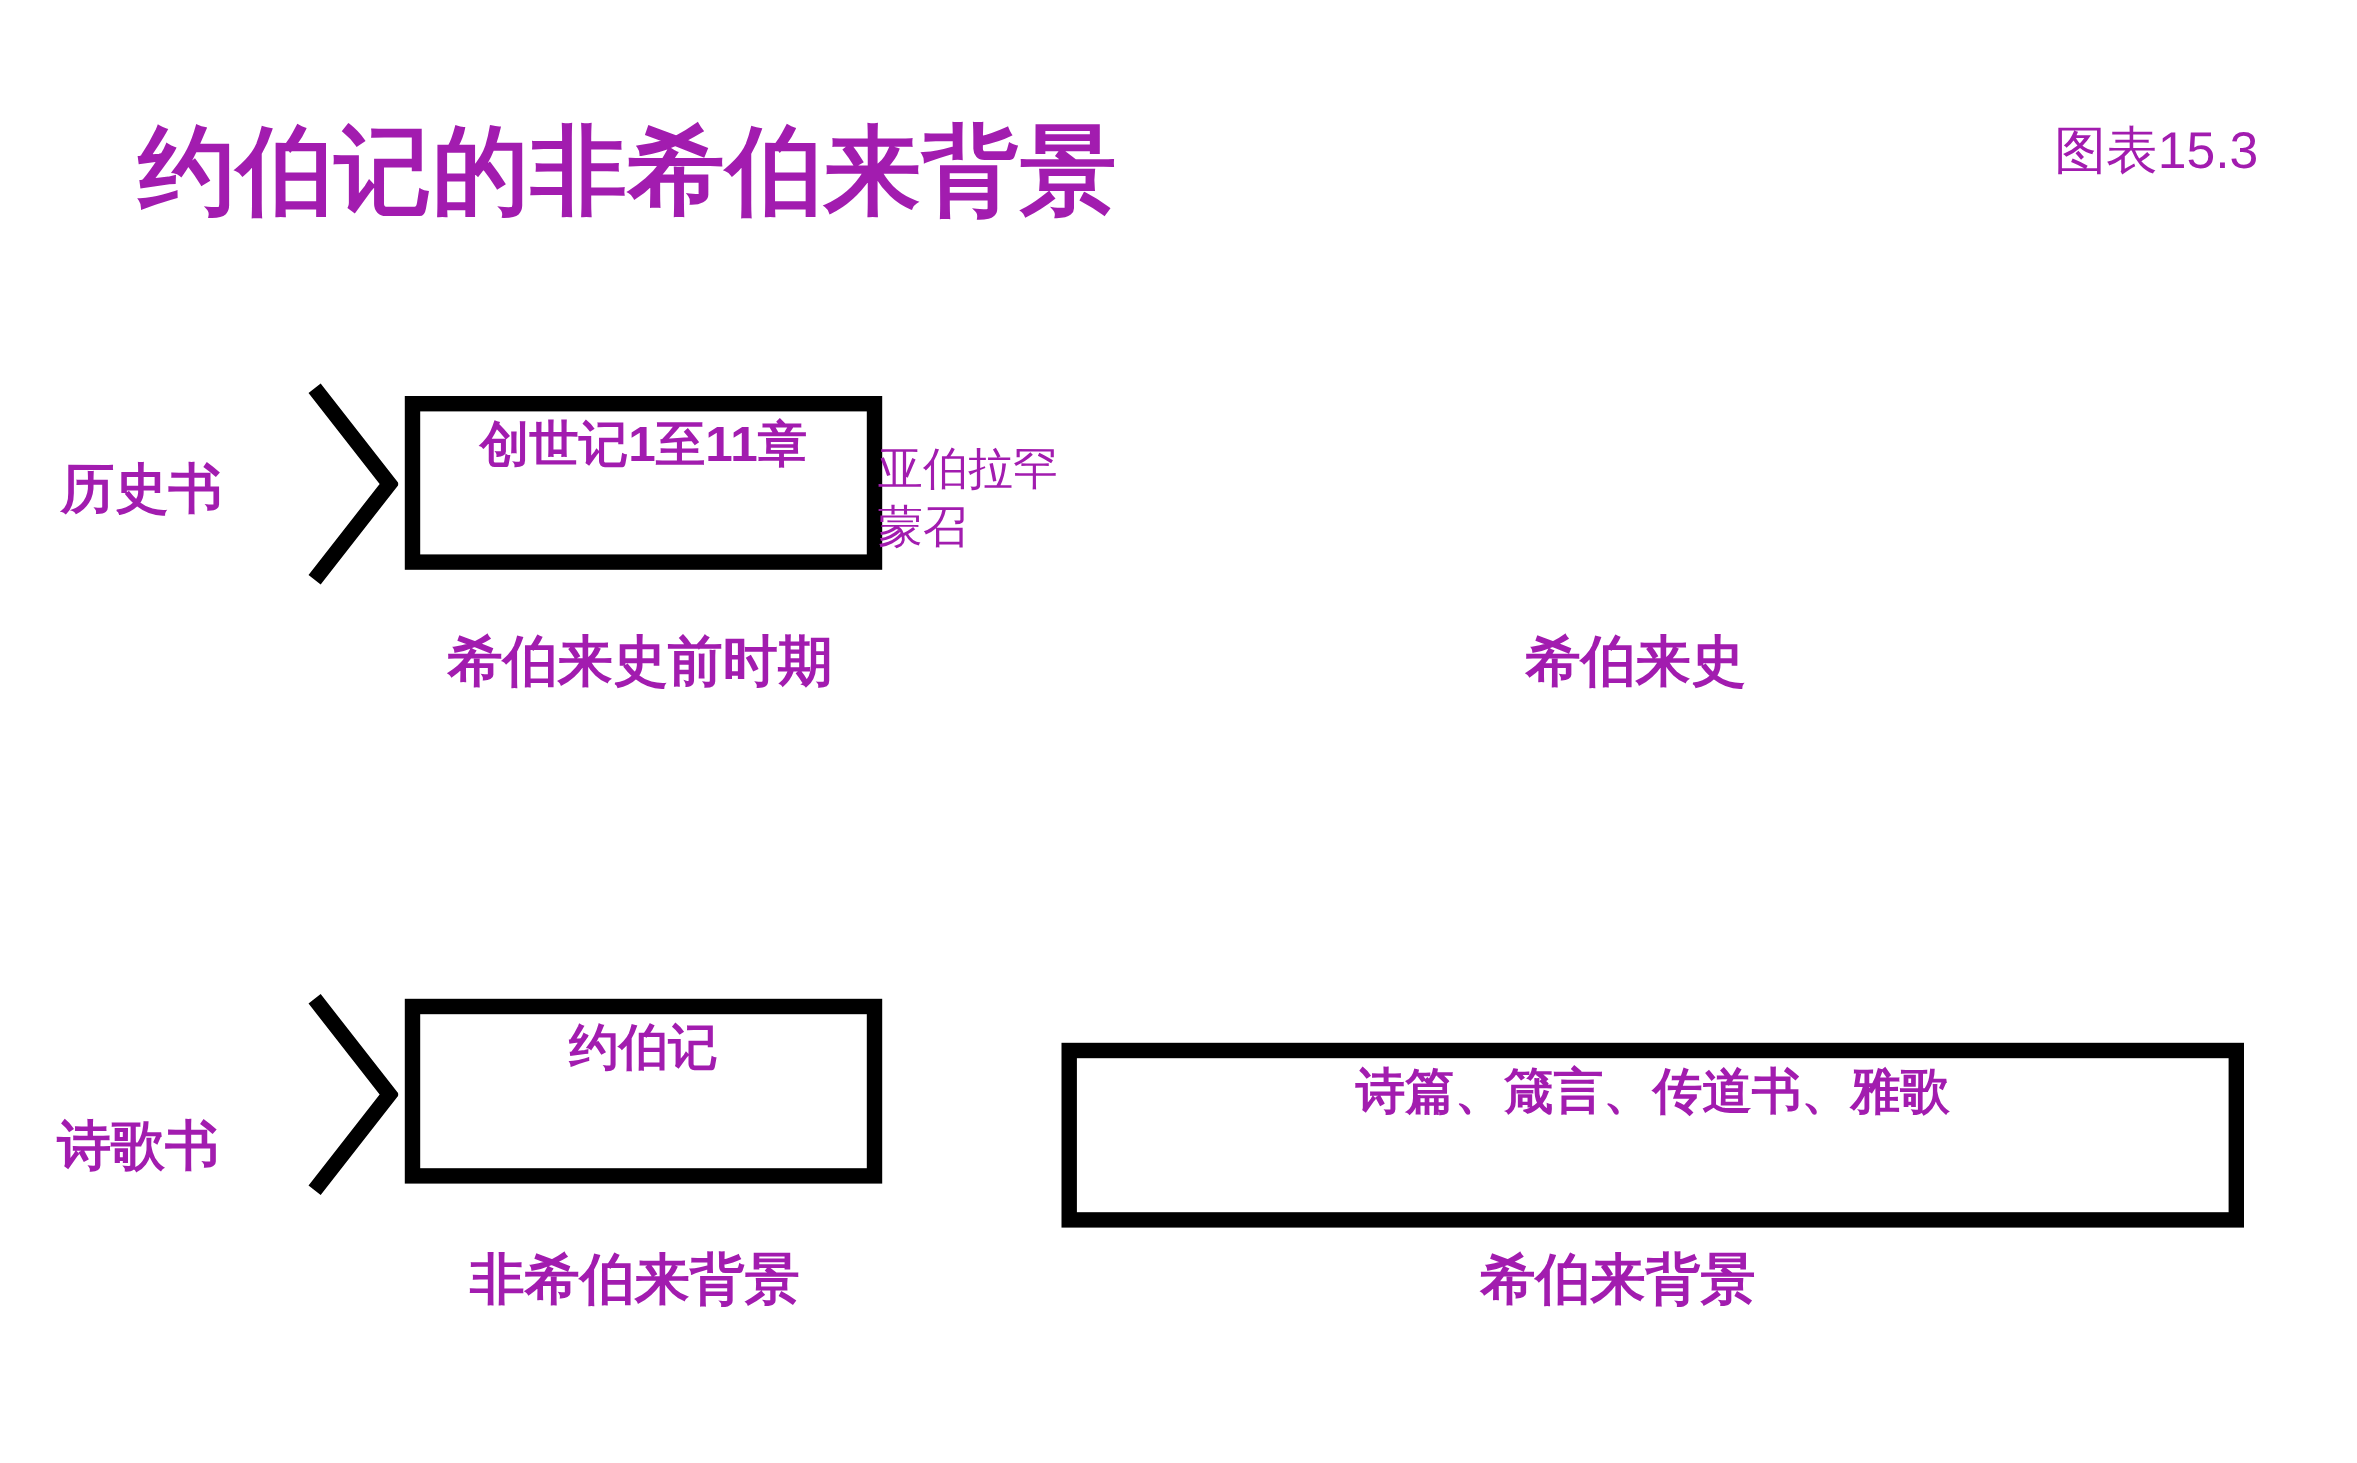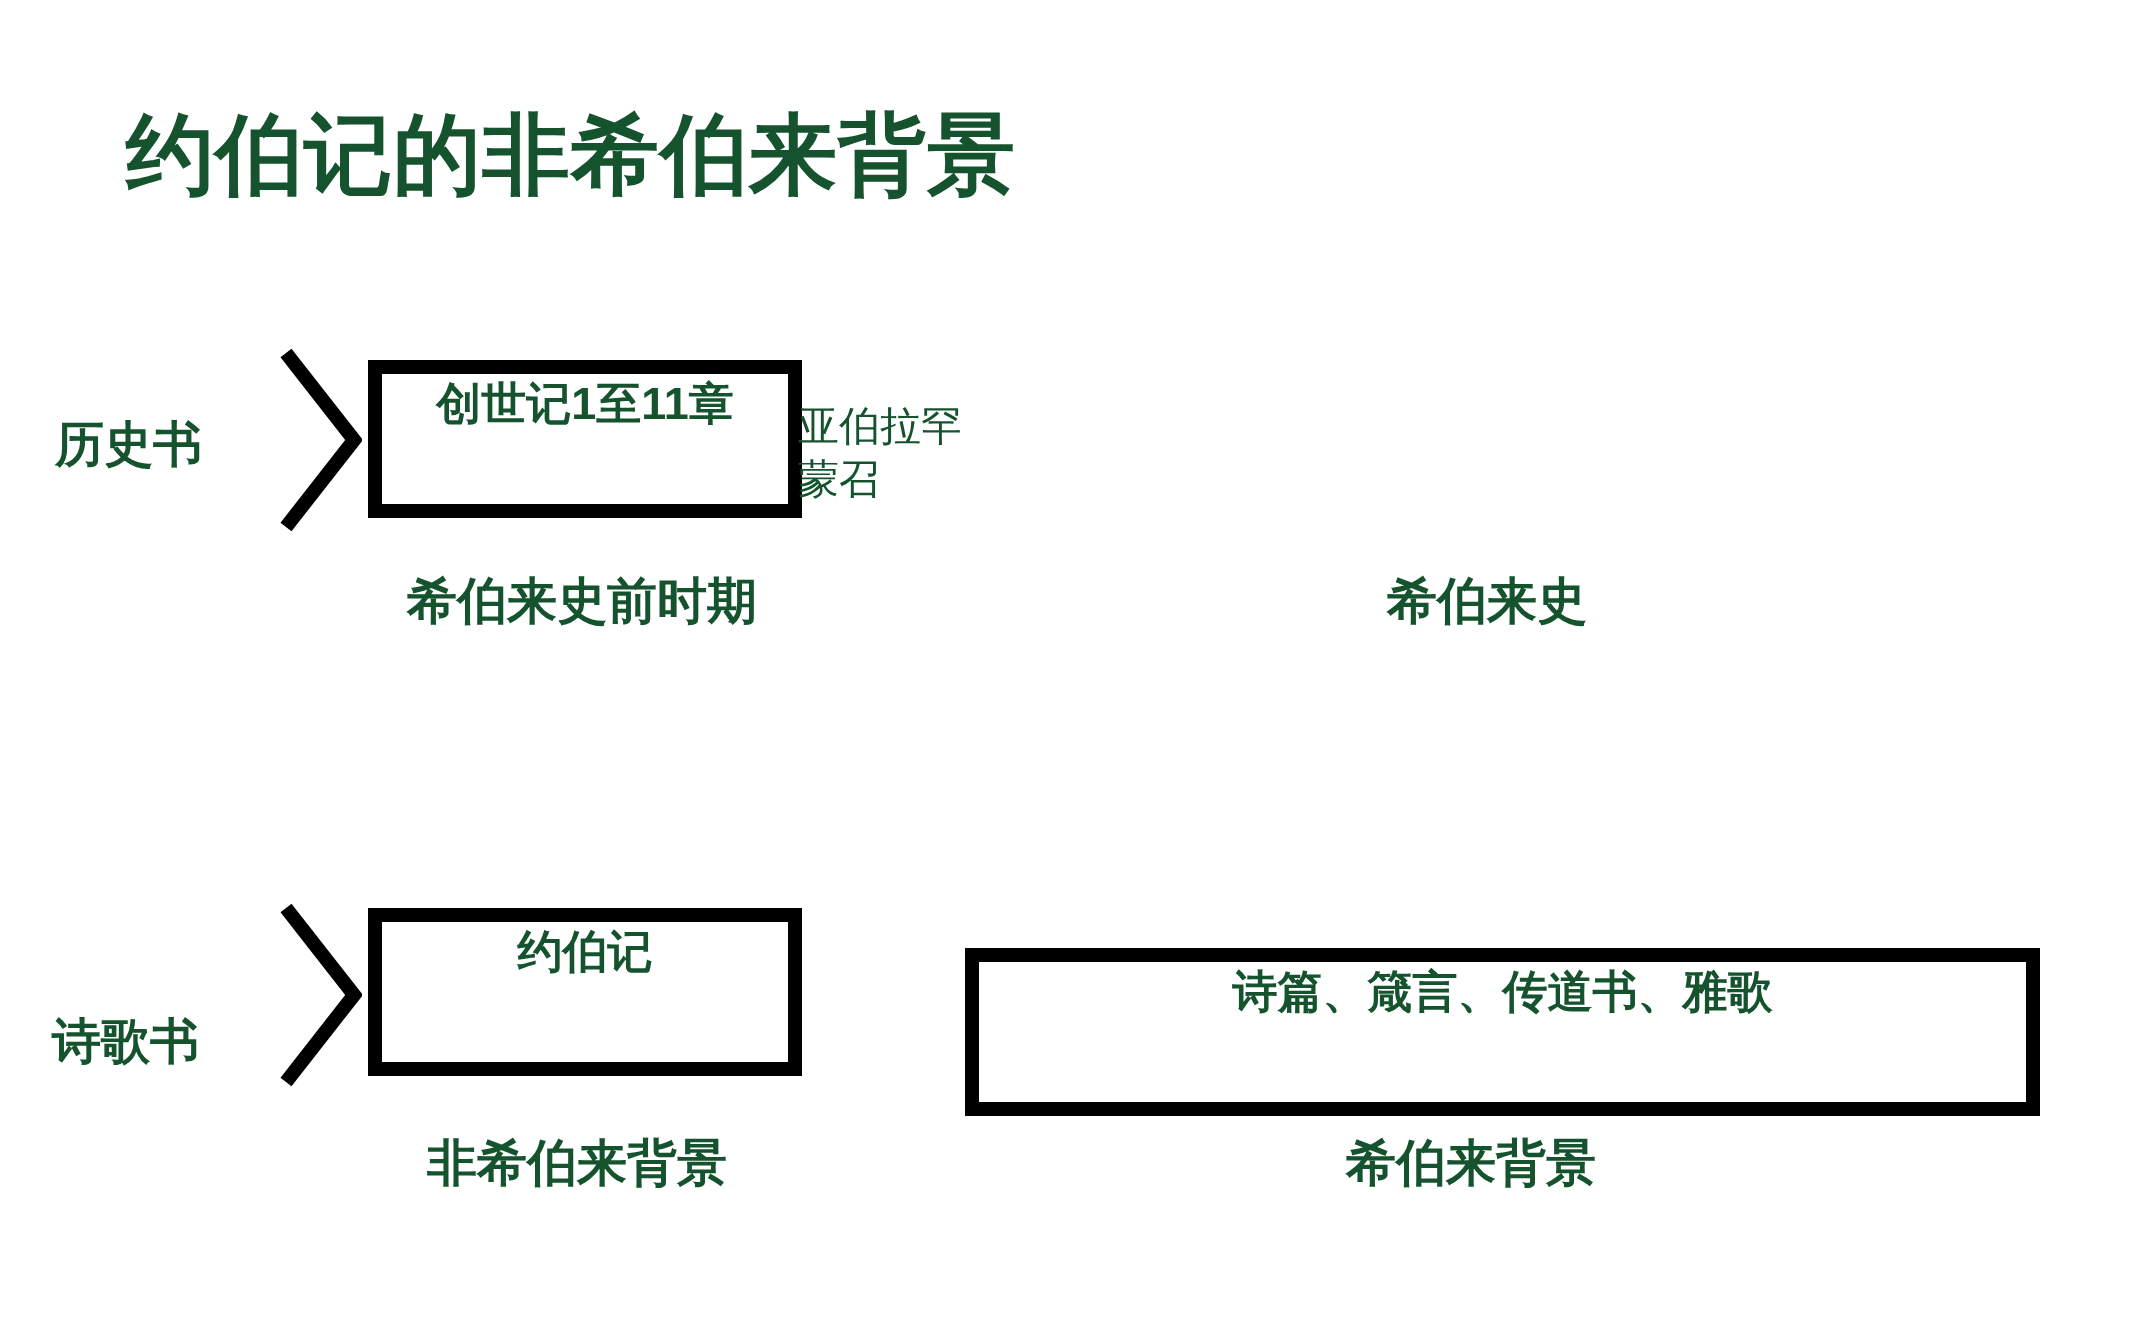--- a/index.html
+++ b/index.html
@@ -6,21 +6,21 @@
     margin: 0;
     padding: 0;
     background: #ffffff;
     font-family: "Liberation Sans", "DejaVu Sans", sans-serif;
   }
   #stage {
     position: relative;
     width: 2143px;
     height: 1330px;
     background: #ffffff;
-    color: #14532d;
+    color: #a21caf;
     overflow: hidden;
   }
   .abs { position: absolute; }
 
   .page-title {
     left: 126px;
     top: 96px;
     font-size: 88px;
     font-weight: 900;
     letter-spacing: 1px;
@@ -87,20 +87,21 @@
   .caption-non-hebrew-background{ left: 317px;  top: 1130px; }
   .caption-hebrew-background    { left: 1211px; top: 1130px; }
 </style>
 </head>
 <body>
 
 <div id="stage">
 
   <div class="abs page-title">约伯记的非希伯来背景</div>
 
+  <div class="abs figure-label">图表15.3</div>
 
   <div class="abs category-label category-historical">历史书</div>
 
   <svg class="abs chevron chevron-historical" viewBox="0 0 84 190" xmlns="http://www.w3.org/2000/svg">
     <polyline points="8,8 76,95 8,182" fill="none" stroke="#000000" stroke-width="14" stroke-linejoin="miter"></polyline>
   </svg>
 
   <div class="abs tbox box-genesis-1-11">
     <span>创世记1至11章</span>
   </div>

